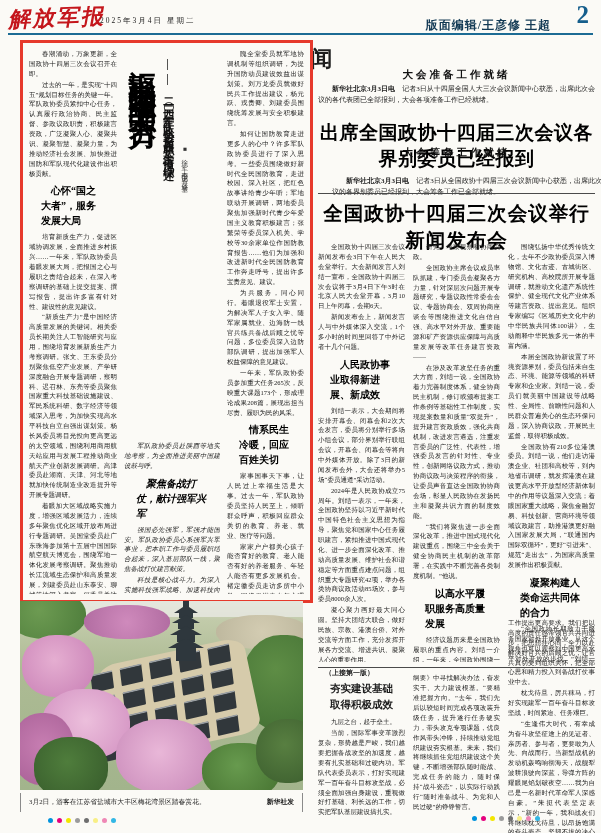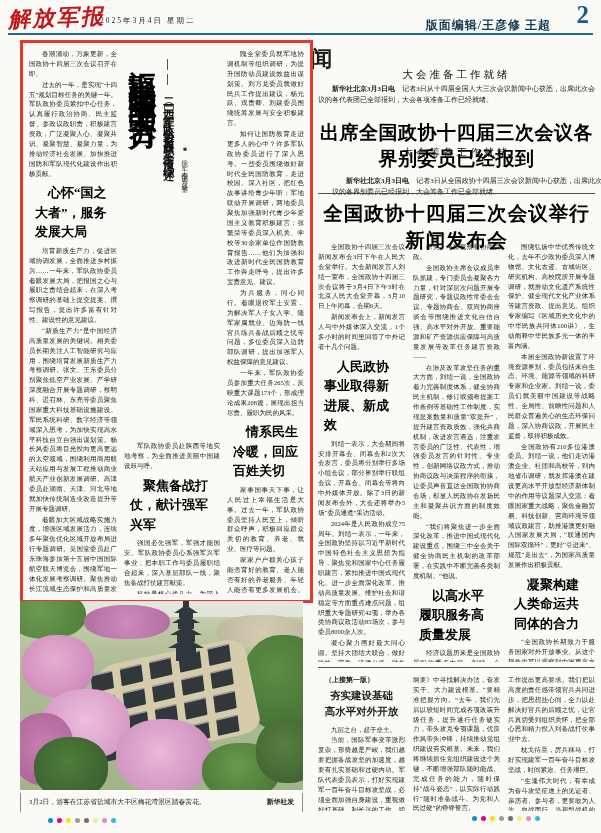--- a/index.html
+++ b/index.html
@@ -11,21 +11,21 @@
   .masthead{position:absolute;left:2px;top:3px;font-size:22px;font-weight:900;color:#c4161c;
             transform:skewX(-12deg) rotate(-2deg);letter-spacing:2px;font-family:"Liberation Serif",serif;}
   .hdate{position:absolute;left:92px;top:16px;font-size:7.5px;letter-spacing:2px;color:#222;}
   .hsec{position:absolute;left:0;right:0;top:4px;text-align:center;font-size:22px;font-weight:900;
         letter-spacing:14px;font-family:"Liberation Sans",sans-serif;margin-top:40px;}
   .heds{position:absolute;right:42px;top:17px;font-size:12px;letter-spacing:1px;color:#133a55;font-weight:700;}
   .hpage{position:absolute;right:4px;top:1px;font-size:25px;font-weight:900;color:#155e8c;font-family:"Liberation Serif",serif;}
 
   
   .bp{font-size:6.5px;line-height:1.52;text-align:justify;text-indent:2em;margin:0 0 1px;color:#212121;}
-  .ihead{font-size:13px;font-weight:900;line-height:1.5;margin:5px 6px 4px;text-indent:1em;color:#000;
+  .ihead{font-size:10px;font-weight:900;line-height:1.5;margin:5px 12px 4px;text-indent:1em;color:#000;
          font-family:"Liberation Serif",serif;}
   .col{overflow:hidden;}
 
   
   .lead{position:absolute;left:20px;top:40px;width:275px;height:545px;border:3px solid #e6392c;
         padding:6px 6px;display:flex;gap:7px;background:#fbfaf6;}
   .lead .c1{width:88px;}
   .lead .c2{width:96px;display:flex;flex-direction:column;}
   .lead .c3{flex:1;}
   .hl-area{height:392px;display:flex;justify-content:flex-start;gap:4px;padding-left:2px;}
@@ -33,21 +33,21 @@
          font-family:"Liberation Serif",serif;color:#000;}
   .vsub{writing-mode:vertical-rl;font-size:11px;font-weight:700;letter-spacing:4px;margin-top:10px;color:#111;}
   .vby{writing-mode:vertical-rl;font-size:6.5px;letter-spacing:2px;margin-top:96px;height:180px;color:#333;}
 
   
   .rb{position:absolute;left:318px;width:277px;}
   .bighead{text-align:center;font-weight:900;font-family:"Liberation Sans",sans-serif;color:#000;}
   .n1h{top:42px;font-size:16.5px;letter-spacing:0.5px;}
   .n2h{top:120px;font-size:19px;letter-spacing:0.5px;}
   .p3h{top:200px;font-size:19.5px;letter-spacing:1px;}
-  .subdeck{position:absolute;left:318px;width:277px;text-align:center;font-size:10.5px;font-weight:400;
+  .subdeck{position:absolute;left:318px;width:277px;text-align:center;font-size:10.5px;font-weight:700;
            letter-spacing:3px;color:#111;}
   .nbody{position:absolute;left:318px;width:277px;font-size:7px;line-height:1.55;text-align:justify;text-indent:2em;color:#222;}
   .thinrule{position:absolute;left:318px;width:277px;border-top:1px solid #4a4a4a;}
   .cols3{position:absolute;left:318px;width:277px;display:flex;gap:8px;}
   .cols3 .col{flex:1;}
   .jump{font-size:7px;font-weight:700;text-indent:1em;margin:0 0 3px;}
   .conthead{font-size:10.5px;font-weight:900;text-align:center;line-height:1.5;margin:2px 0 5px;
             white-space:pre-line;font-family:"Liberation Serif",serif;}
 
   
@@ -92,21 +92,21 @@
       <p class="bp">“新质生产力”是中国经济高质量发展的关键词。相关委员长期关注人工智能研究与应用，围绕培育发展新质生产力考察调研。张文、王东委员分别聚焦低空产业发展、产学研深度融合开展专题调研，察明科、迟召林、东亮等委员聚焦国家重大科技基础设施建设、军民系统科研、数字经济等领域深入思考，为加快实现高水平科技自立自强出谋划策。杨长风委员将目光投向更高更远的太空领域，围绕利用商用航天站应用与发展工程推动商业航天产业创新发展调研。高津委员赴湖南、天津、河北等地就加快传统制造业改造提升等开展专题调研。</p>
       <p class="bp">着眼加大区域战略实施力度，增强区域发展活力，连续多年聚焦优化区域开放布局进行专题调研。吴国堂委员赴广东珠海参加第十五届中国国际航空航天博览会，围绕军地一体化发展考察调研。聚焦推动长江流域生态保护和高质量发展，刘建委员赴山东泰安、聊城等地深入考察。何委员关注西部陆海新通道建设，齐林、戚聚聚委员针对革命老区发展提出建议。</p>
 
     </div>
     <div class="c2">
       <div class="hl-area">
         <div class="vhead">汇聚强国强军的强大合力</div>
         <div class="vsub">——二〇二四年军队政协委员履职尽责情况综述</div>
         <div class="vby">■徐 军 本报记者 张培基</div>
       </div>
-      <div class="col" style="flex:1;">
+      <div class="col" style="flex:1;font-style:italic;">
         <p class="bp">军队政协委员赴陕西等地实地考察，为全面推进美丽中国建设鼓与呼。</p>
         <h4 class="ihead">聚焦备战打仗，献计强军兴军</h4>
         <p class="bp">强国必先强军，军强才能国安。军队政协委员心系强军兴军事业，把本职工作与委员履职结合起来，深入基层部队一线，聚焦备战打仗建言献策。</p>
         <p class="bp">科技是核心战斗力。为深入实施科技强军战略、加速科技向战斗力转化，王永良、何维等委员承担重大任务、重大课题，紧贴部队急需所需开展科研攻关，推动科研成果更好为提升战斗力服务，获国家和军队多项奖励。强军之道，要在得人。谭民委员聚焦高素质新型军事人才培养深入思考、提出建议。</p>
 
       </div>
     </div>
     <div class="c3 col">
       <p class="bp">隗全堂委员就军地协调机制等组织调研，为提升国防动员建设效益出谋划策。刘万龙委员就做好民兵工作提出建议，杨元跃、戎贵卿、刘建委员围绕统筹发展与安全积极建言。</p>
       <p class="bp">如何让国防教育走进更多人的心中？许多军队政协委员进行了深入思考。一些委员围绕做好新时代全民国防教育，走进校园、深入社区，把红色故事讲给青少年听；军地联动开展调研，两地委员聚焦加强新时代青少年爱国主义教育积极建言；张繁荣等委员深入机关、学校等30余家单位作国防教育报告……他们为加强和改进新时代全民国防教育工作奔走呼号，提出许多宝贵意见、建议。</p>
@@ -154,25 +154,25 @@
       <p class="bp">本届全国政协新设置了环境资源界别，委员包括来自生态、环境、能源等领域的科研专家和企业家。刘结一说，委员们就美丽中国建设等战略性、全局性、前瞻性问题和人民群众普遍关心的生态环保问题，深入协商议政，开展民主监督，取得积极成效。</p>
       <p class="bp">全国政协有210多位港澳委员。刘结一说，他们走访港澳企业、社团和高校等，到内地省市调研，就发挥港澳在建设更高水平开放型经济新体制中的作用等议题深入交流；着眼国家重大战略，聚焦金融贸易、科技创新、营商环境等领域议政建言，助推港澳更好融入国家发展大局，“联通国内国际双循环”，更好“引进来”、规范“走出去”，为国家高质量发展作出积极贡献。</p>
       <h4 class="ihead">凝聚构建人类命运共同体的合力</h4>
       <p class="bp">“全国政协长期致力于服务国家对外开放事业。从这个视角也可以观察到中国更高水平对外开放的步伐。”刘结一介绍，一年来，全国政协聚焦扩大制度型开放、优化区域开放布局、推动共建“一带一路”高质量发展等重要议题广泛协商议政，为推进高水平对外开放凝聚智慧。</p>
 
     </div>
   </div>
 
   <div class="thinrule" style="top:667px;border-top-width:1.5px;"></div>
 
-  <div class="cols3" style="top:675px;height:136px;">
+  <div class="cols3" style="top:675px;height:136px;align-items:center;">
     <div class="col">
       <p class="jump">（上接第一版）</p>
       <h3 class="conthead">夯实建设基础
-高水平对外开放</h3>
+取得积极成效</h3>
       <p class="bp">九层之台，起于垒土。</p>
       <p class="bp">当前，国际军事变革激烈复杂，形势越是严峻，我们越要把握备战攻坚的加速度，越要有扎实基础和过硬内功。军队代表委员表示，打好实现建军一百年奋斗目标攻坚战，必须全面加强自身建设，重视做好打基础、利长远的工作，切实把军队基层建设搞扎实。</p>
 
     </div>
     <div class="col">
       <p class="bp" style="text-indent:0;">纲要》中寻找解决办法，奋发实干、大力建设根基。“要精准把握方向。”去年，我们先后以较短时间完成各项改装升级任务，提升遂行任务硬实力，带头攻克专项课题，优良作风带头冲锋，持续推动党组织建设夯实根基。未来，我们将继续抓住党组织建设这个关键，不断增强部队随时能战、完成任务的能力，随时保持“战斗姿态”，以实际行动践行“随时准备战斗、为党和人民过硬”的铮铮誓言。</p>
 
     </div>
     <div class="col">
       <p class="bp" style="text-indent:0;">工作提出更高要求。我们把以高度的责任感带领官兵共同进步，把思想挂心间，全力以赴解决好官兵的后顾之忧，让官兵真切受到组织关怀，把全部心思和精力投入到备战打仗事业中去。</p>

